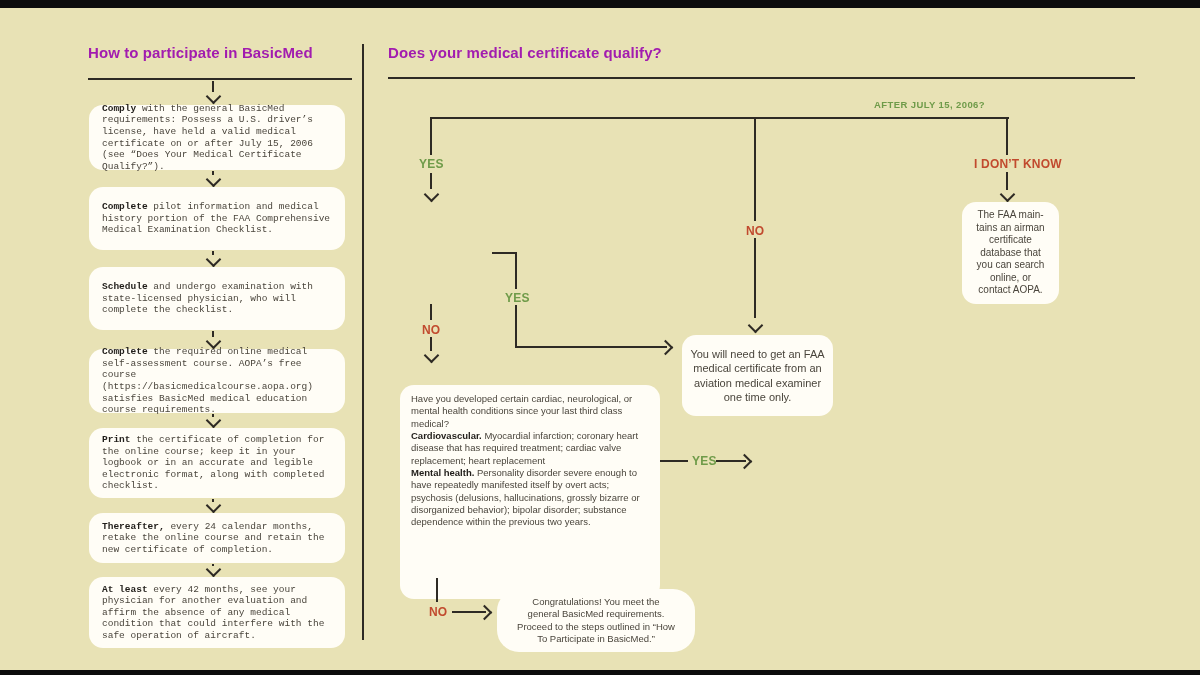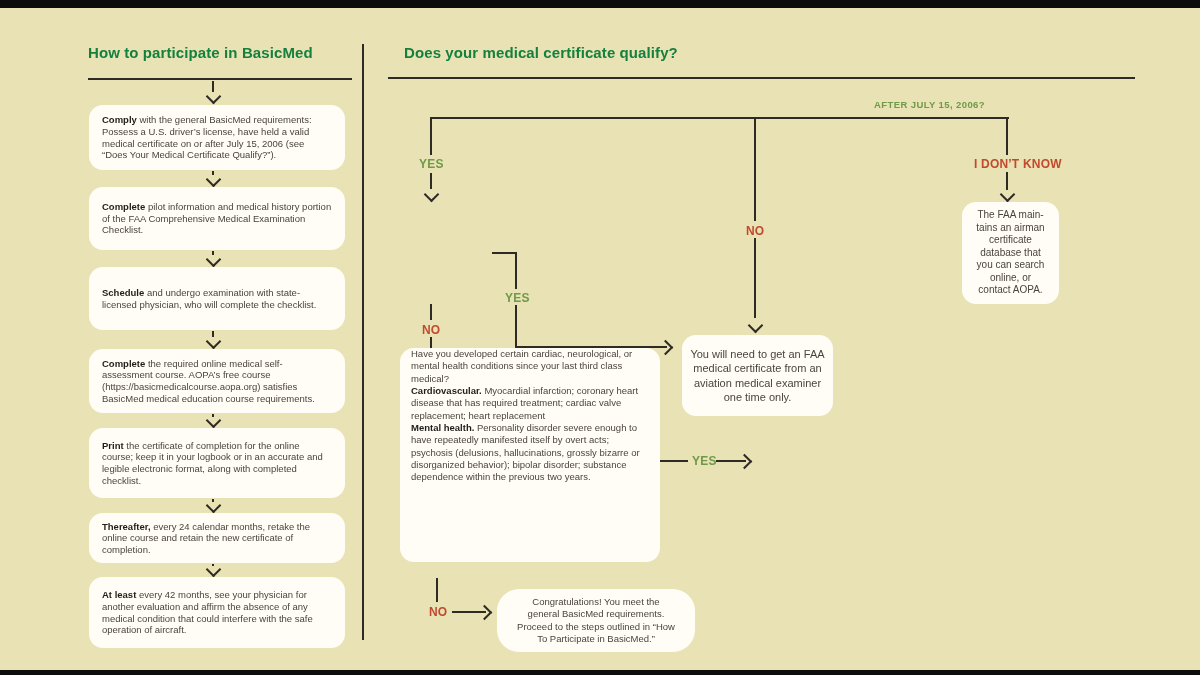--- a/index.html
+++ b/index.html
@@ -7,39 +7,39 @@
     position:relative; width:1200px; height:675px;
     background:#e8e2b5; overflow:hidden;
     font-family:"Liberation Sans","DejaVu Sans",sans-serif;
     color:#4a453c;
   }
   .bar{position:absolute;left:0;width:1200px;background:#0c0c0c;}
   .bar.top{top:0;height:8px;}
   .bar.bottom{bottom:0;height:5px;}
 
   .col-title{
-    position:absolute; font-size:15px; font-weight:bold; color:#15803d; letter-spacing:.1px;
+    position:absolute; font-size:15px; font-weight:bold; color:#a21caf; letter-spacing:.1px;
   }
   .rule{position:absolute;height:2px;background:#2e2a24;}
   .v{position:absolute;width:2px;background:#2e2a24;}
   .h{position:absolute;height:2px;background:#2e2a24;}
   .chev{position:absolute;width:9px;height:9px;border:solid #2e2a24;border-width:0 2px 2px 0;}
   .chev.down{transform:rotate(45deg);}
   .chev.right{transform:rotate(-45deg);}
 
   .box{
     position:absolute; background:#fffdf6; border-radius:14px;
     box-sizing:border-box; color:#4a453c;
   }
   .box .lead{font-weight:bold;color:#211e1a;}
   .step{
     left:89px; width:256px; padding:6px 13px; font-size:9.5px; line-height:1.22;
     display:flex; flex-direction:column; justify-content:center;
   }
-  .step p{margin:0;}
+  .step p{margin:0;font-family:Liberation Mono, monospace;}
   .pre{white-space:pre-line; text-align:center;}
 
   .lbl{position:absolute;font-size:12px;font-weight:bold;letter-spacing:.2px;}
   .lbl.green{color:#6f9b49;}
   .lbl.red{color:#c14a2e;}
   .question{
     position:absolute; font-size:9.5px; font-weight:bold; color:#6f9b49; letter-spacing:.4px;
   }
   .cond p{margin:0;}
 </style>
@@ -91,21 +91,21 @@
   </div>
   <div class="v" style="left:212px;top:564px;height:2px;"></div>
   <div class="chev down" style="left:208px;top:564px;"></div>
 
   <div class="box step" style="top:577px;height:71px;">
     <p><span class="lead">At least</span><span> every 42 months, see your physician for another evaluation and affirm the absence of any medical condition that could interfere with the safe operation of aircraft.</span></p>
   </div>
 
   <div class="v" style="left:362px;top:44px;height:596px;"></div>
 
-  <div class="col-title" style="left:404px;top:44px;text-align:right;">Does your medical certificate qualify?</div>
+  <div class="col-title" style="left:388px;top:44px;text-align:right;">Does your medical certificate qualify?</div>
   <div class="rule" style="left:388px;top:77px;width:747px;"></div>
 
   <div class="question" style="left:874px;top:99px;">AFTER JULY 15, 2006?</div>
 
   <div class="h" style="left:431px;top:117px;width:578px;"></div>
 
   <div class="v" style="left:430px;top:117px;height:38px;"></div>
   <div class="lbl green" style="left:419px;top:157px;">YES</div>
   <div class="v" style="left:430px;top:173px;height:16px;"></div>
   <div class="chev down" style="left:426px;top:189px;"></div>
@@ -139,21 +139,21 @@
 database that
 you can search
 online, or
 contact AOPA.</div>
 
   <div class="v" style="left:430px;top:304px;height:16px;"></div>
   <div class="lbl red" style="left:422px;top:323px;">NO</div>
   <div class="v" style="left:430px;top:337px;height:14px;"></div>
   <div class="chev down" style="left:426px;top:350px;"></div>
 
-  <div class="box cond" style="left:400px;top:348px;width:260px;height:214px;padding:0 11px;font-size:9.5px;line-height:1.3;overflow:hidden;">
+  <div class="box cond" style="left:400px;top:385px;width:260px;height:214px;padding:8px 11px;font-size:9.5px;line-height:1.3;overflow:hidden;">
     <p>Have you developed certain cardiac, neurological, or mental health conditions since your last third class medical?</p>
     <p><span class="lead">Cardiovascular.</span><span> Myocardial infarction; coronary heart disease that has required treatment; cardiac valve replacement; heart replacement</span></p>
     <p><span class="lead">Mental health.</span><span> Personality disorder severe enough to have repeatedly manifested itself by overt acts; psychosis (delusions, hallucinations, grossly bizarre or disorganized behavior); bipolar disorder; substance dependence within the previous two years.</span></p>
   </div>
 
   <div class="h" style="left:660px;top:460px;width:28px;"></div>
   <div class="lbl green" style="left:692px;top:454px;">YES</div>
   <div class="h" style="left:716px;top:460px;width:30px;"></div>
   <div class="chev right" style="left:739px;top:456px;"></div>
 

